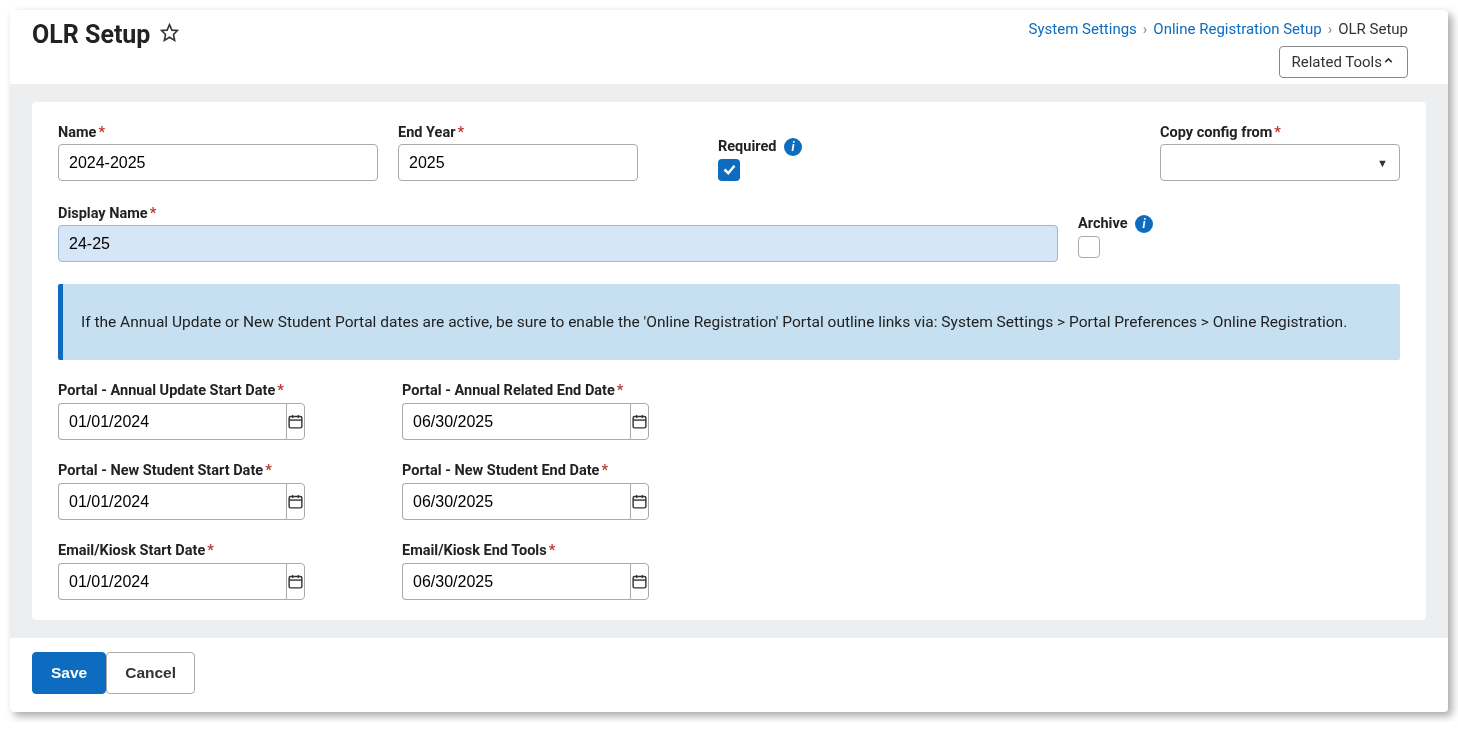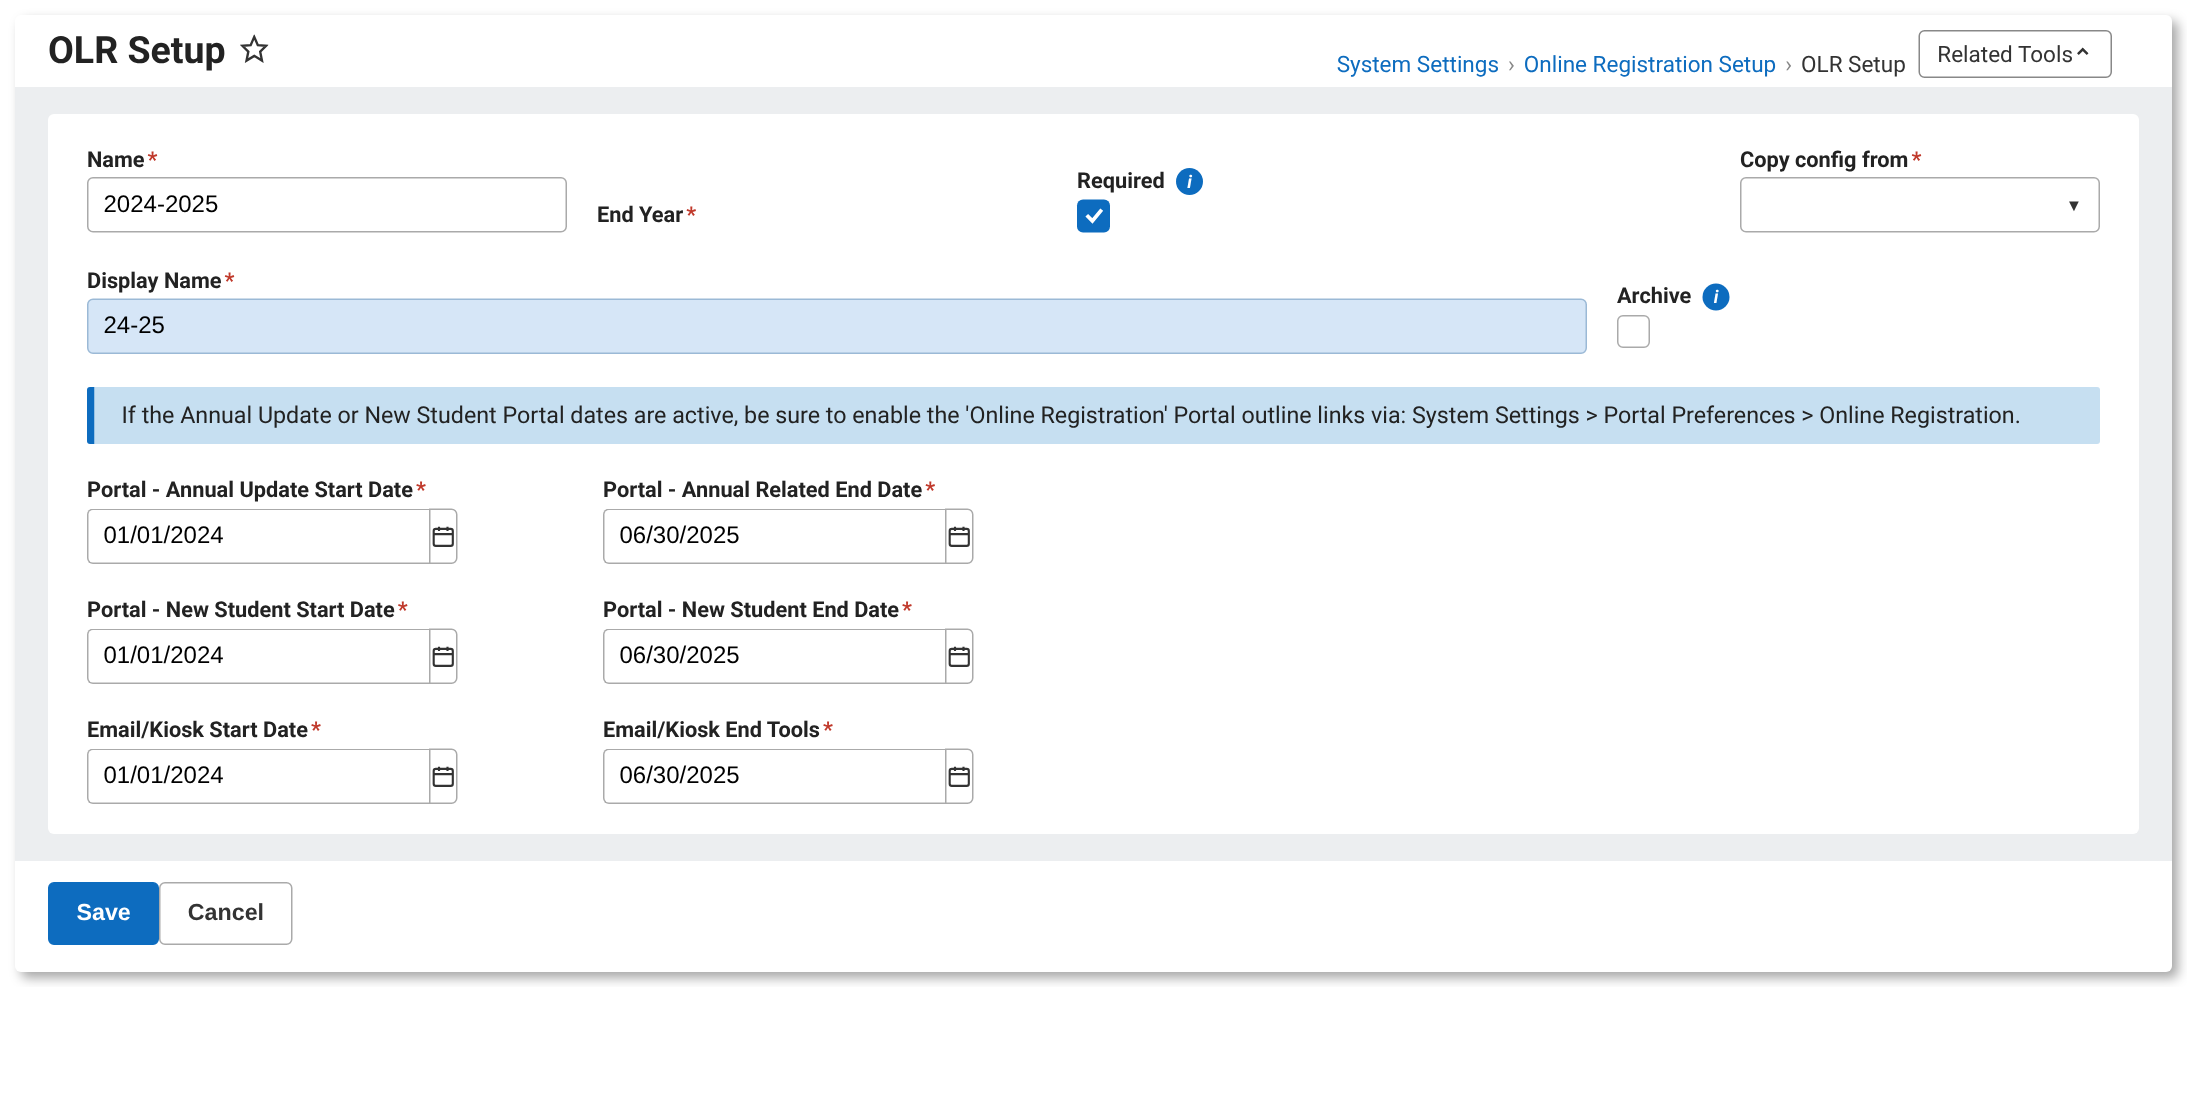--- a/index.html
+++ b/index.html
@@ -28,21 +28,21 @@
   }
   .page-title {
     font-size: 25px;
     font-weight: 700;
     color: #222;
   }
   .star-icon { width: 19px; height: 19px; cursor: pointer; }
   .header-right {
     margin-left: auto;
     display: flex;
-    flex-direction: row;
+    flex-direction: column;
     align-items: flex-end;
     gap: 8px;
   }
   .breadcrumb {
     font-size: 15px;
     display: flex;
     align-items: center;
     gap: 6px;
   }
   .breadcrumb a { color: #0d6cbf; text-decoration: none; cursor: pointer; }
@@ -141,21 +141,21 @@
     gap: 20px;
     align-items: end;
     margin-bottom: 22px;
     margin-top: 24px;
   }
   .info-banner {
     display: flex;
     border-left: 5px solid #0d6cbf;
     background: #c6dff1;
     color: #222;
-    padding: 10px 18px;
+    padding: 29px 18px;
     border-radius: 2px;
     font-size: 15.5px;
     margin-bottom: 22px;
   }
   .dates-grid {
     display: grid;
     grid-template-columns: 340px 340px;
     gap: 22px 4px;
   }
   .date-field .label { margin-bottom: 4px; }
@@ -238,20 +238,21 @@
   <div class="gray-strip">
     <div class="card">
 
       <div class="row1">
         <div>
           <div class="label"><span>Name</span><span class="req">*</span></div>
           <input class="text-input" value="2024-2025" style="">
         </div>
         <div>
           <div class="label"><span>End Year</span><span class="req">*</span></div>
+          <input class="text-input" value="2025" style="">
         </div>
         <div class="req-col">
           <div class="label">
             <span>Required</span>
             <span class="info-icon">i</span>
           </div>
           <span class="check-square on">
             <svg viewBox="0 0 24 24" fill="none" stroke="#fff" stroke-width="4">
                 <polyline points="4 12 10 18 20 6"></polyline>
               </svg>

